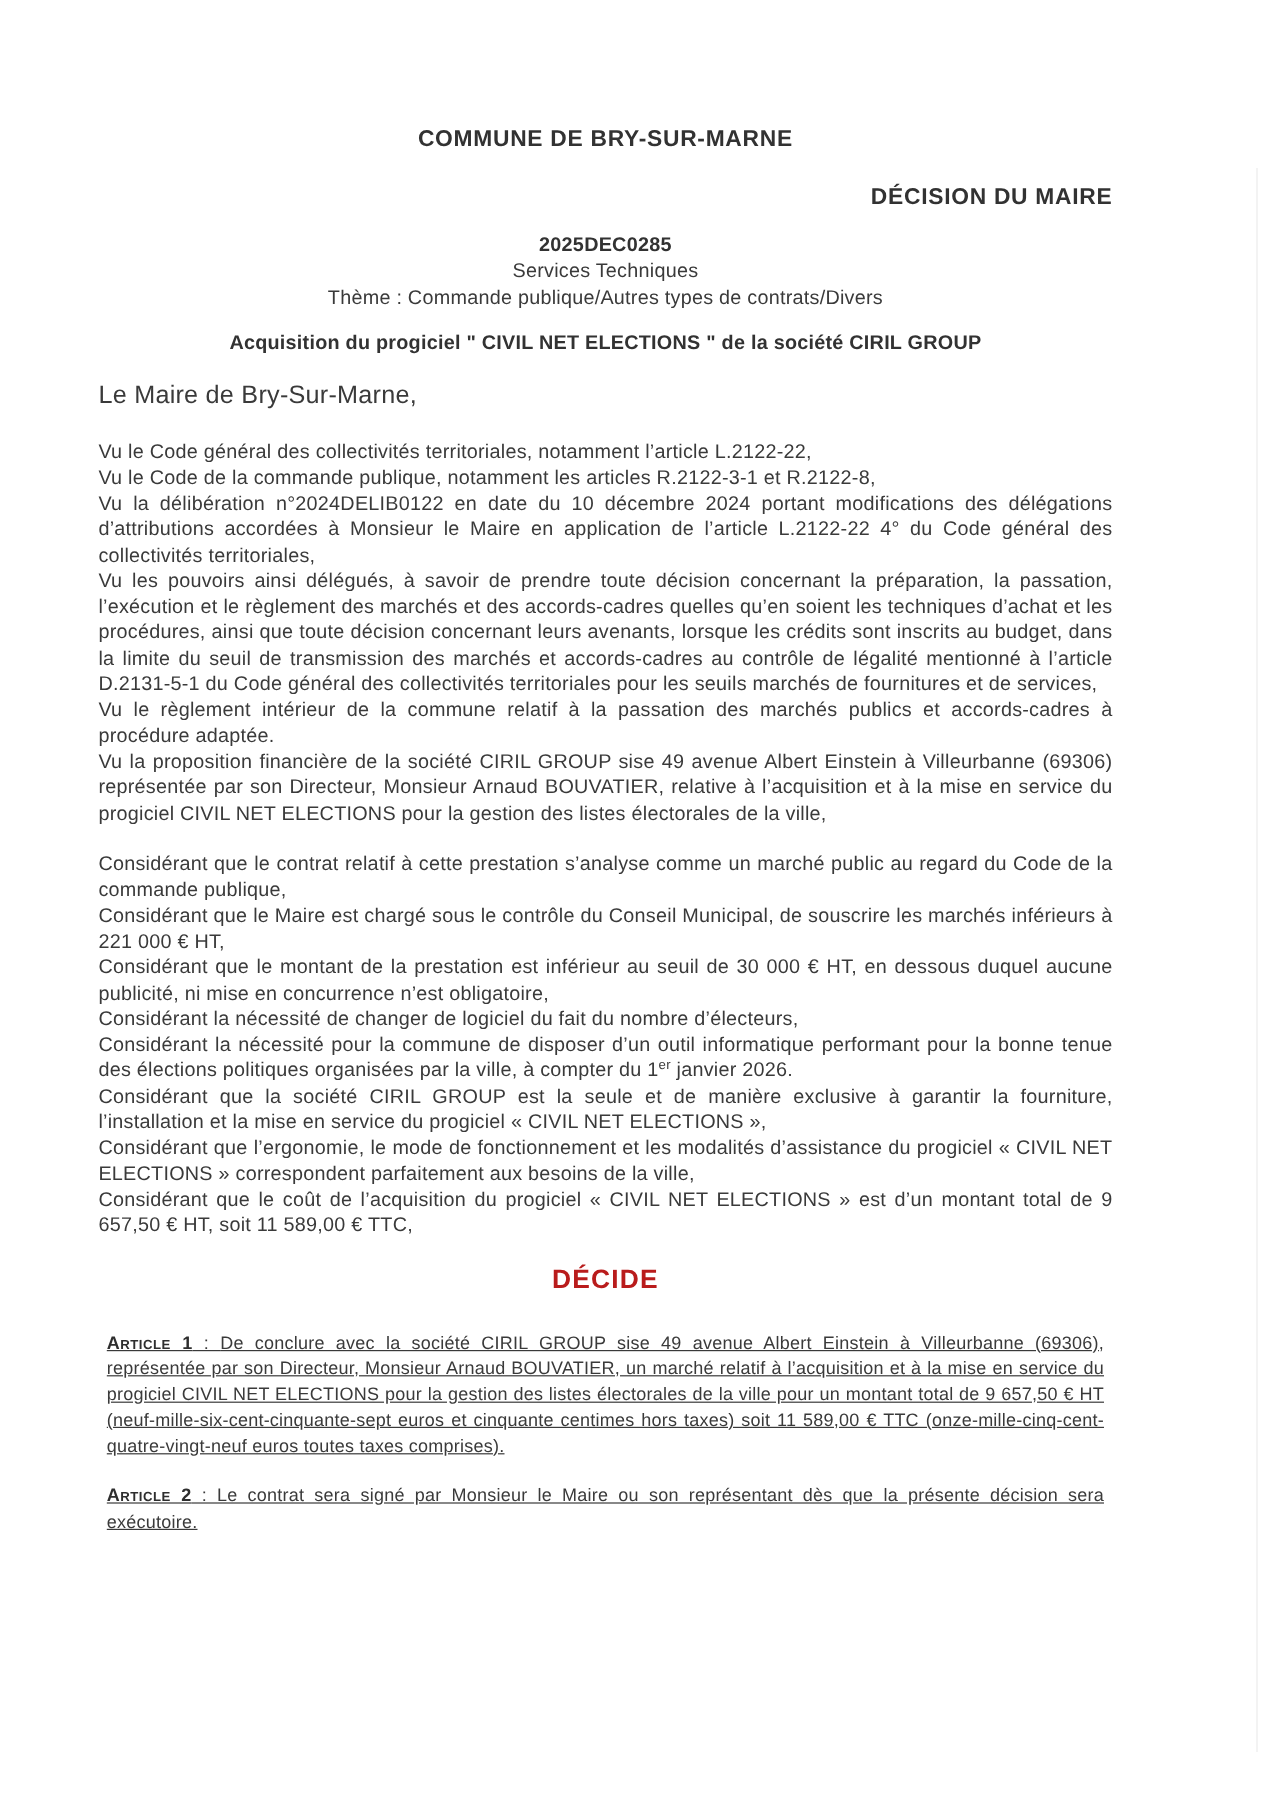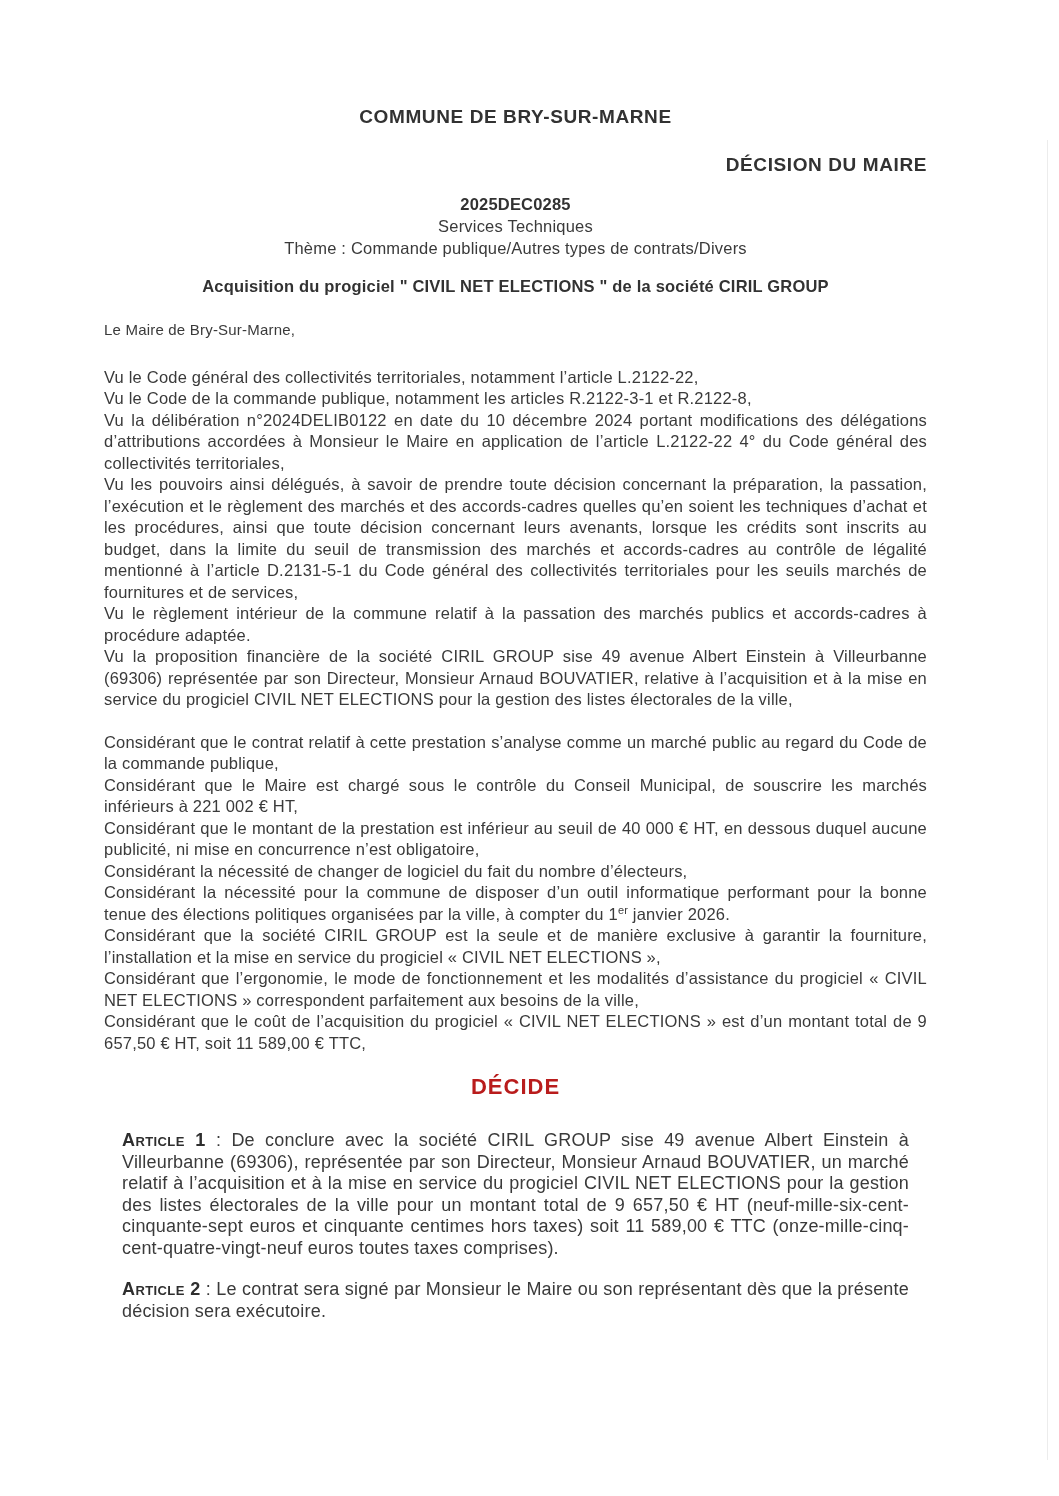--- a/index.html
+++ b/index.html
@@ -5,55 +5,56 @@
   html, body { margin: 0; padding: 0; background: #ffffff; }
   body {
     width: 1059px; height: 1496px; position: relative; overflow: hidden;
     font-family: "Liberation Sans", "DejaVu Sans", sans-serif;
     color: #3a3a3a;
     -webkit-font-smoothing: antialiased;
   }
   .page {
     box-sizing: border-box;
     width: 1059px; height: 1496px;
-    padding: 106px 132px 0 104px;
+    padding: 106px 132px 0 82px;
     position: relative;
   }
   .scan-line {
     position: absolute; top: 140px; right: 11px; width: 1px; height: 1320px;
     background: #ececec;
   }
   .title {
     text-align: center; font-weight: 700; color: #323232;
     font-size: 19px; line-height: 22px; letter-spacing: 0.6px;
   }
   .doc-type { margin-top: 26px; text-align: right; }
   .meta { margin-top: 17px; font-size: 16.5px; line-height: 22px; letter-spacing: 0.2px; text-align: center; }
   .meta .ref { font-weight: 700; color: #323232; }
   .subject {
     margin-top: 16px; text-align: center; font-weight: 700; color: #323232;
     font-size: 16.5px; line-height: 22px; letter-spacing: 0.2px;
   }
-  .salutation { margin: 22px 0 0 0; font-size: 15px; line-height: 21.5px; letter-spacing: 0.2px; }
+  .salutation { margin: 22px 0 0 0; font-size: 21px; line-height: 21.5px; letter-spacing: 0.2px; }
   .block { margin-top: 26px; }
   .block p {
     margin: 0; font-size: 16.5px; line-height: 21.5px; letter-spacing: 0.2px;
     text-align: justify;
   }
   .gap-top { margin-top: 21px; }
   sup { font-size: 11px; line-height: 0; vertical-align: super; }
   .decide {
     margin-top: 20px; text-align: center; font-weight: 700; color: #b91c1c;
     font-size: 22px; line-height: 26px; letter-spacing: 1px;
   }
   .article { margin-top: 30px; }
   .article + .article { margin-top: 20px; }
   .article p {
-    margin: 18px; font-size: 18px; line-height: 21.5px; letter-spacing: 0.2px;
+    margin: 7px; font-size: 15px; line-height: 21.5px; letter-spacing: 0.2px;
     text-align: justify;
+    text-decoration: underline;
   }
   .article-label {
     font-variant: small-caps; font-weight: 700; color: #2e2e2e; letter-spacing: 0.4px;
   }
 </style>
 </head>
 <body>
 
 <div class="page">
   <div class="scan-line"></div>
@@ -75,22 +76,22 @@
     <p>Vu le Code général des collectivités territoriales, notamment l’article L.2122-22,</p>
     <p>Vu le Code de la commande publique, notamment les articles R.2122-3-1 et R.2122-8,</p>
     <p>Vu la délibération n°2024DELIB0122 en date du 10 décembre 2024 portant modifications des délégations d’attributions accordées à Monsieur le Maire en application de l’article L.2122-22 4° du Code général des collectivités territoriales,</p>
     <p>Vu les pouvoirs ainsi délégués, à savoir de prendre toute décision concernant la préparation, la passation, l’exécution et le règlement des marchés et des accords-cadres quelles qu’en soient les techniques d’achat et les procédures, ainsi que toute décision concernant leurs avenants, lorsque les crédits sont inscrits au budget, dans la limite du seuil de transmission des marchés et accords-cadres au contrôle de  légalité mentionné à l’article D.2131-5-1 du Code général des collectivités territoriales pour les seuils marchés de fournitures et de services,</p>
     <p>Vu le règlement intérieur de la commune relatif à la passation des marchés publics et accords-cadres à procédure adaptée.</p>
     <p>Vu la proposition financière de la société CIRIL GROUP sise 49 avenue Albert Einstein à Villeurbanne (69306) représentée par son Directeur, Monsieur Arnaud BOUVATIER, relative à l’acquisition et à la mise en service du progiciel CIVIL NET ELECTIONS pour la gestion des listes électorales de la ville,</p>
   </div>
 
   <div class="block gap-top">
     <p>Considérant que le contrat relatif à cette prestation s’analyse comme un marché public au regard du Code de la commande publique,</p>
-    <p>Considérant que le Maire est chargé sous le contrôle du Conseil Municipal, de souscrire les marchés inférieurs à 221 002 € HT,</p>
-    <p>Considérant que le montant de la prestation est inférieur au seuil de 40 000 € HT, en dessous duquel aucune publicité, ni mise en concurrence n’est obligatoire,</p>
+    <p>Considérant que le Maire est chargé sous le contrôle du Conseil Municipal, de souscrire les marchés inférieurs à 221 000 € HT,</p>
+    <p>Considérant que le montant de la prestation est inférieur au seuil de 30 000 € HT, en dessous duquel aucune publicité, ni mise en concurrence n’est obligatoire,</p>
     <p>Considérant la nécessité de changer de logiciel du fait du nombre d’électeurs,</p>
     <p><span>Considérant la nécessité pour la commune de disposer d’un outil informatique performant pour la bonne tenue des élections politiques organisées par la ville, à compter du 1</span><sup>er</sup><span> janvier 2026.</span></p>
     <p>Considérant que la société CIRIL GROUP est la seule et de manière exclusive à garantir la fourniture, l’installation et la mise en service du progiciel « CIVIL NET ELECTIONS »,</p>
     <p>Considérant que l’ergonomie, le mode de fonctionnement et les modalités d’assistance du progiciel « CIVIL NET ELECTIONS » correspondent parfaitement aux besoins de la ville,</p>
     <p>Considérant que le coût de l’acquisition du progiciel « CIVIL NET ELECTIONS » est d’un montant total de 9 657,50 € HT, soit 11 589,00 € TTC,</p>
   </div>
 
   <div class="decide">DÉCIDE</div>
 
   <div class="article">

